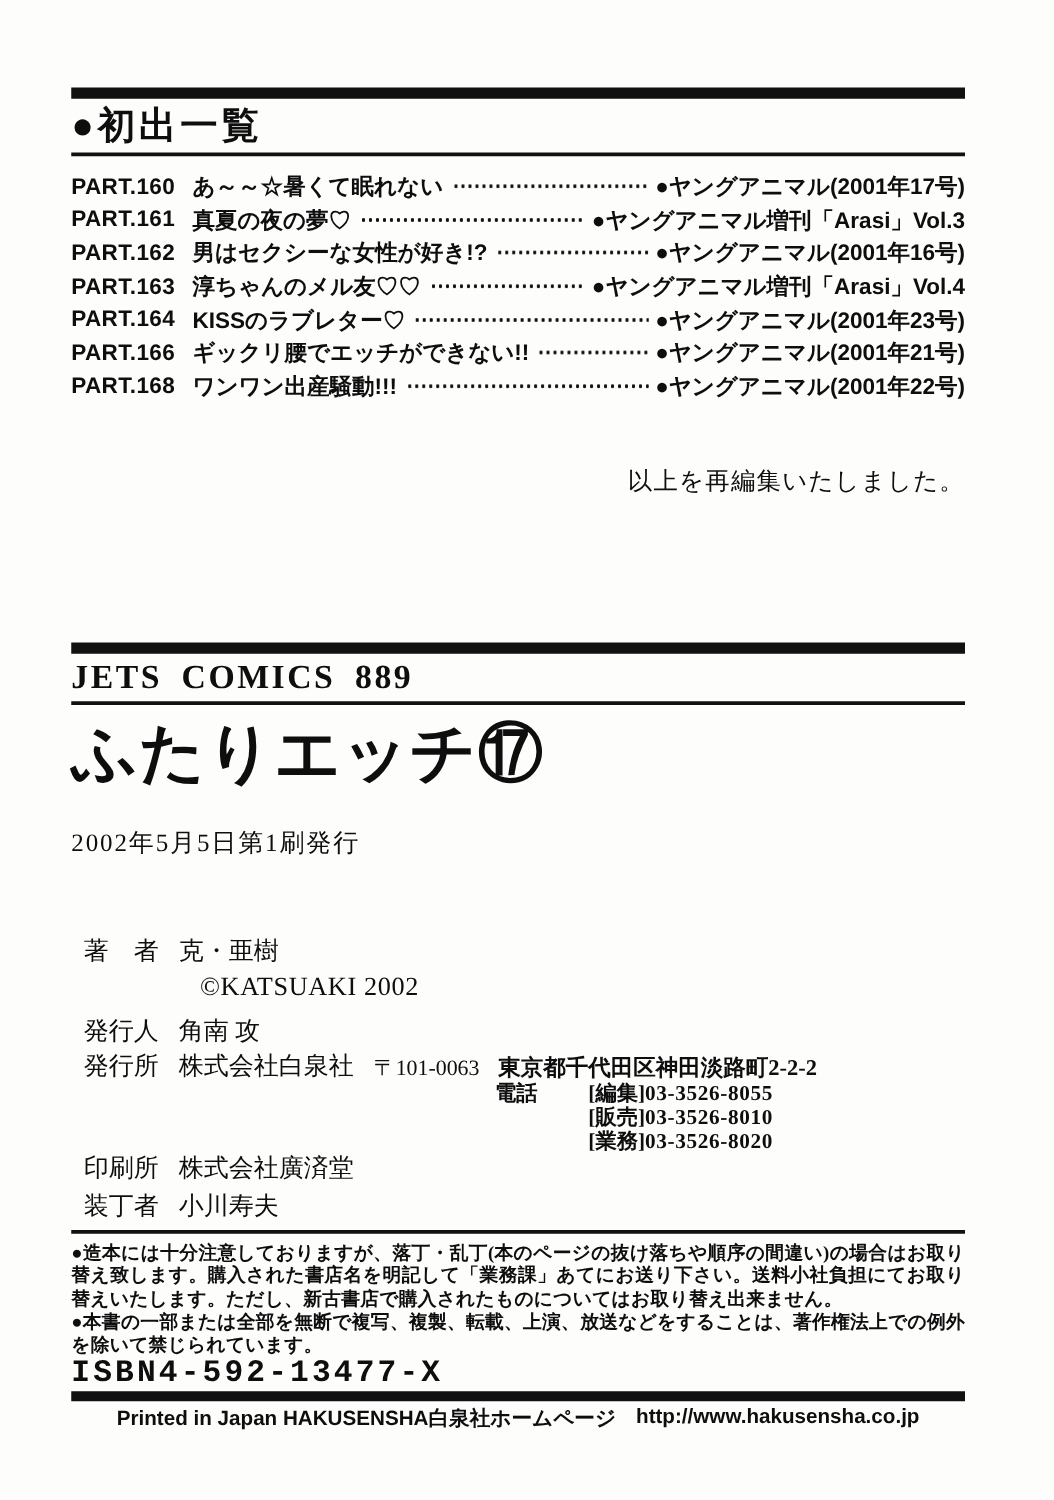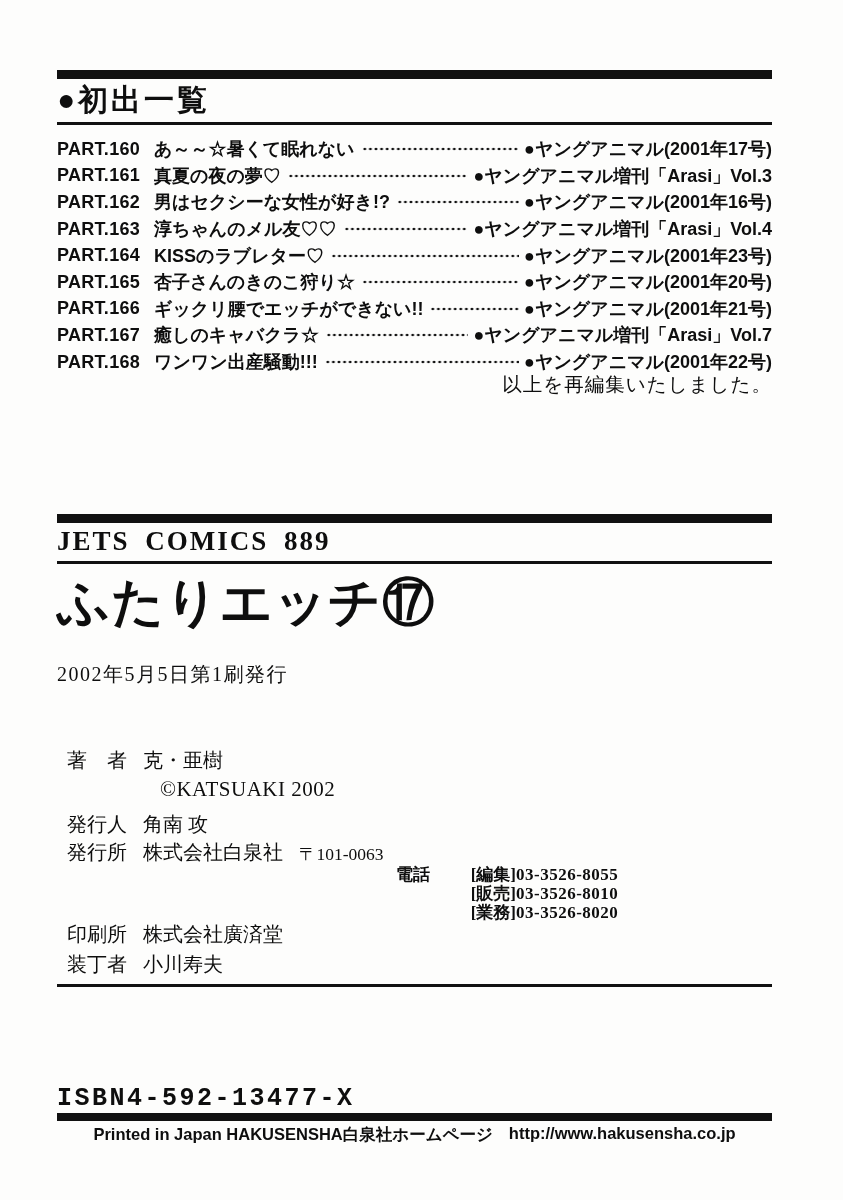--- a/index.html
+++ b/index.html
@@ -92,40 +92,28 @@
         <span class="toc-source">●ヤングアニマル増刊「Arasi」Vol.4</span>
       </div>
 
       <div class="toc-row">
         <span class="toc-part">PART.164</span>
         <span class="toc-title">KISSのラブレター♡</span>
         <span class="toc-dots"></span>
         <span class="toc-source">●ヤングアニマル(2001年23号)</span>
       </div>
 
-      <div class="toc-row">
-        <span class="toc-part">PART.165</span>
-        <span class="toc-title">杏子さんのきのこ狩り☆</span>
-        <span class="toc-dots"></span>
-        <span class="toc-source">●ヤングアニマル(2001年20号)</span>
-      </div>
 
       <div class="toc-row">
         <span class="toc-part">PART.166</span>
         <span class="toc-title">ギックリ腰でエッチができない!!</span>
         <span class="toc-dots"></span>
         <span class="toc-source">●ヤングアニマル(2001年21号)</span>
       </div>
 
-      <div class="toc-row">
-        <span class="toc-part">PART.167</span>
-        <span class="toc-title">癒しのキャバクラ☆</span>
-        <span class="toc-dots"></span>
-        <span class="toc-source">●ヤングアニマル増刊「Arasi」Vol.7</span>
-      </div>
 
       <div class="toc-row">
         <span class="toc-part">PART.168</span>
         <span class="toc-title">ワンワン出産騒動!!!</span>
         <span class="toc-dots"></span>
         <span class="toc-source">●ヤングアニマル(2001年22号)</span>
       </div>
     </div>
   <div class="abs toc-note">以上を再編集いたしました。</div>
 
@@ -143,20 +131,21 @@
 
   <div class="abs credit row" style="top:811px">
     <span class="c-label">発行人</span>
     <span>角南 攻</span>
   </div>
 
   <div class="abs credit row" style="top:839px">
     <span class="c-label">発行所</span>
     <span>株式会社白泉社</span>
     <span class="postal">〒101-0063</span>
+    <span class="addr">東京都千代田区神田淡路町2-2-2</span>
   </div>
 
   <div class="abs phones" style="right:auto">
 
       <div class="phone-line">
         <span class="ph-prefix">電話</span>
         <span class="ph-dept">[編集]</span>
         <span class="ph-num">03-3526-8055</span>
       </div>
 
@@ -176,20 +165,24 @@
   <div class="abs credit row" style="top:921px">
     <span class="c-label">印刷所</span>
     <span>株式会社廣済堂</span>
   </div>
   <div class="abs credit row" style="top:951px">
     <span class="c-label">装丁者</span>
     <span>小川寿夫</span>
   </div>
 
   <div class="abs rule" style="top:984px"></div>
+  <div class="abs notice">
+    <p>●造本には十分注意しておりますが、落丁・乱丁(本のページの抜け落ちや順序の間違い)の場合はお取り替え致します。購入された書店名を明記して「業務課」あてにお送り下さい。送料小社負担にてお取り替えいたします。ただし、新古書店で購入されたものについてはお取り替え出来ません。</p>
+    <p>●本書の一部または全部を無断で複写、複製、転載、上演、放送などをすることは、著作権法上での例外を除いて禁じられています。</p>
+  </div>
 
   <div class="abs isbn">ISBN4-592-13477-X</div>
   <div class="abs bar" style="top:1113px;height:8px"></div>
   <div class="abs footer">
     <span>Printed in Japan HAKUSENSHA</span>
     <span class="site">
       <span>白泉社ホームページ</span>
       <span>http://www.hakusensha.co.jp</span>
     </span>
   </div>

